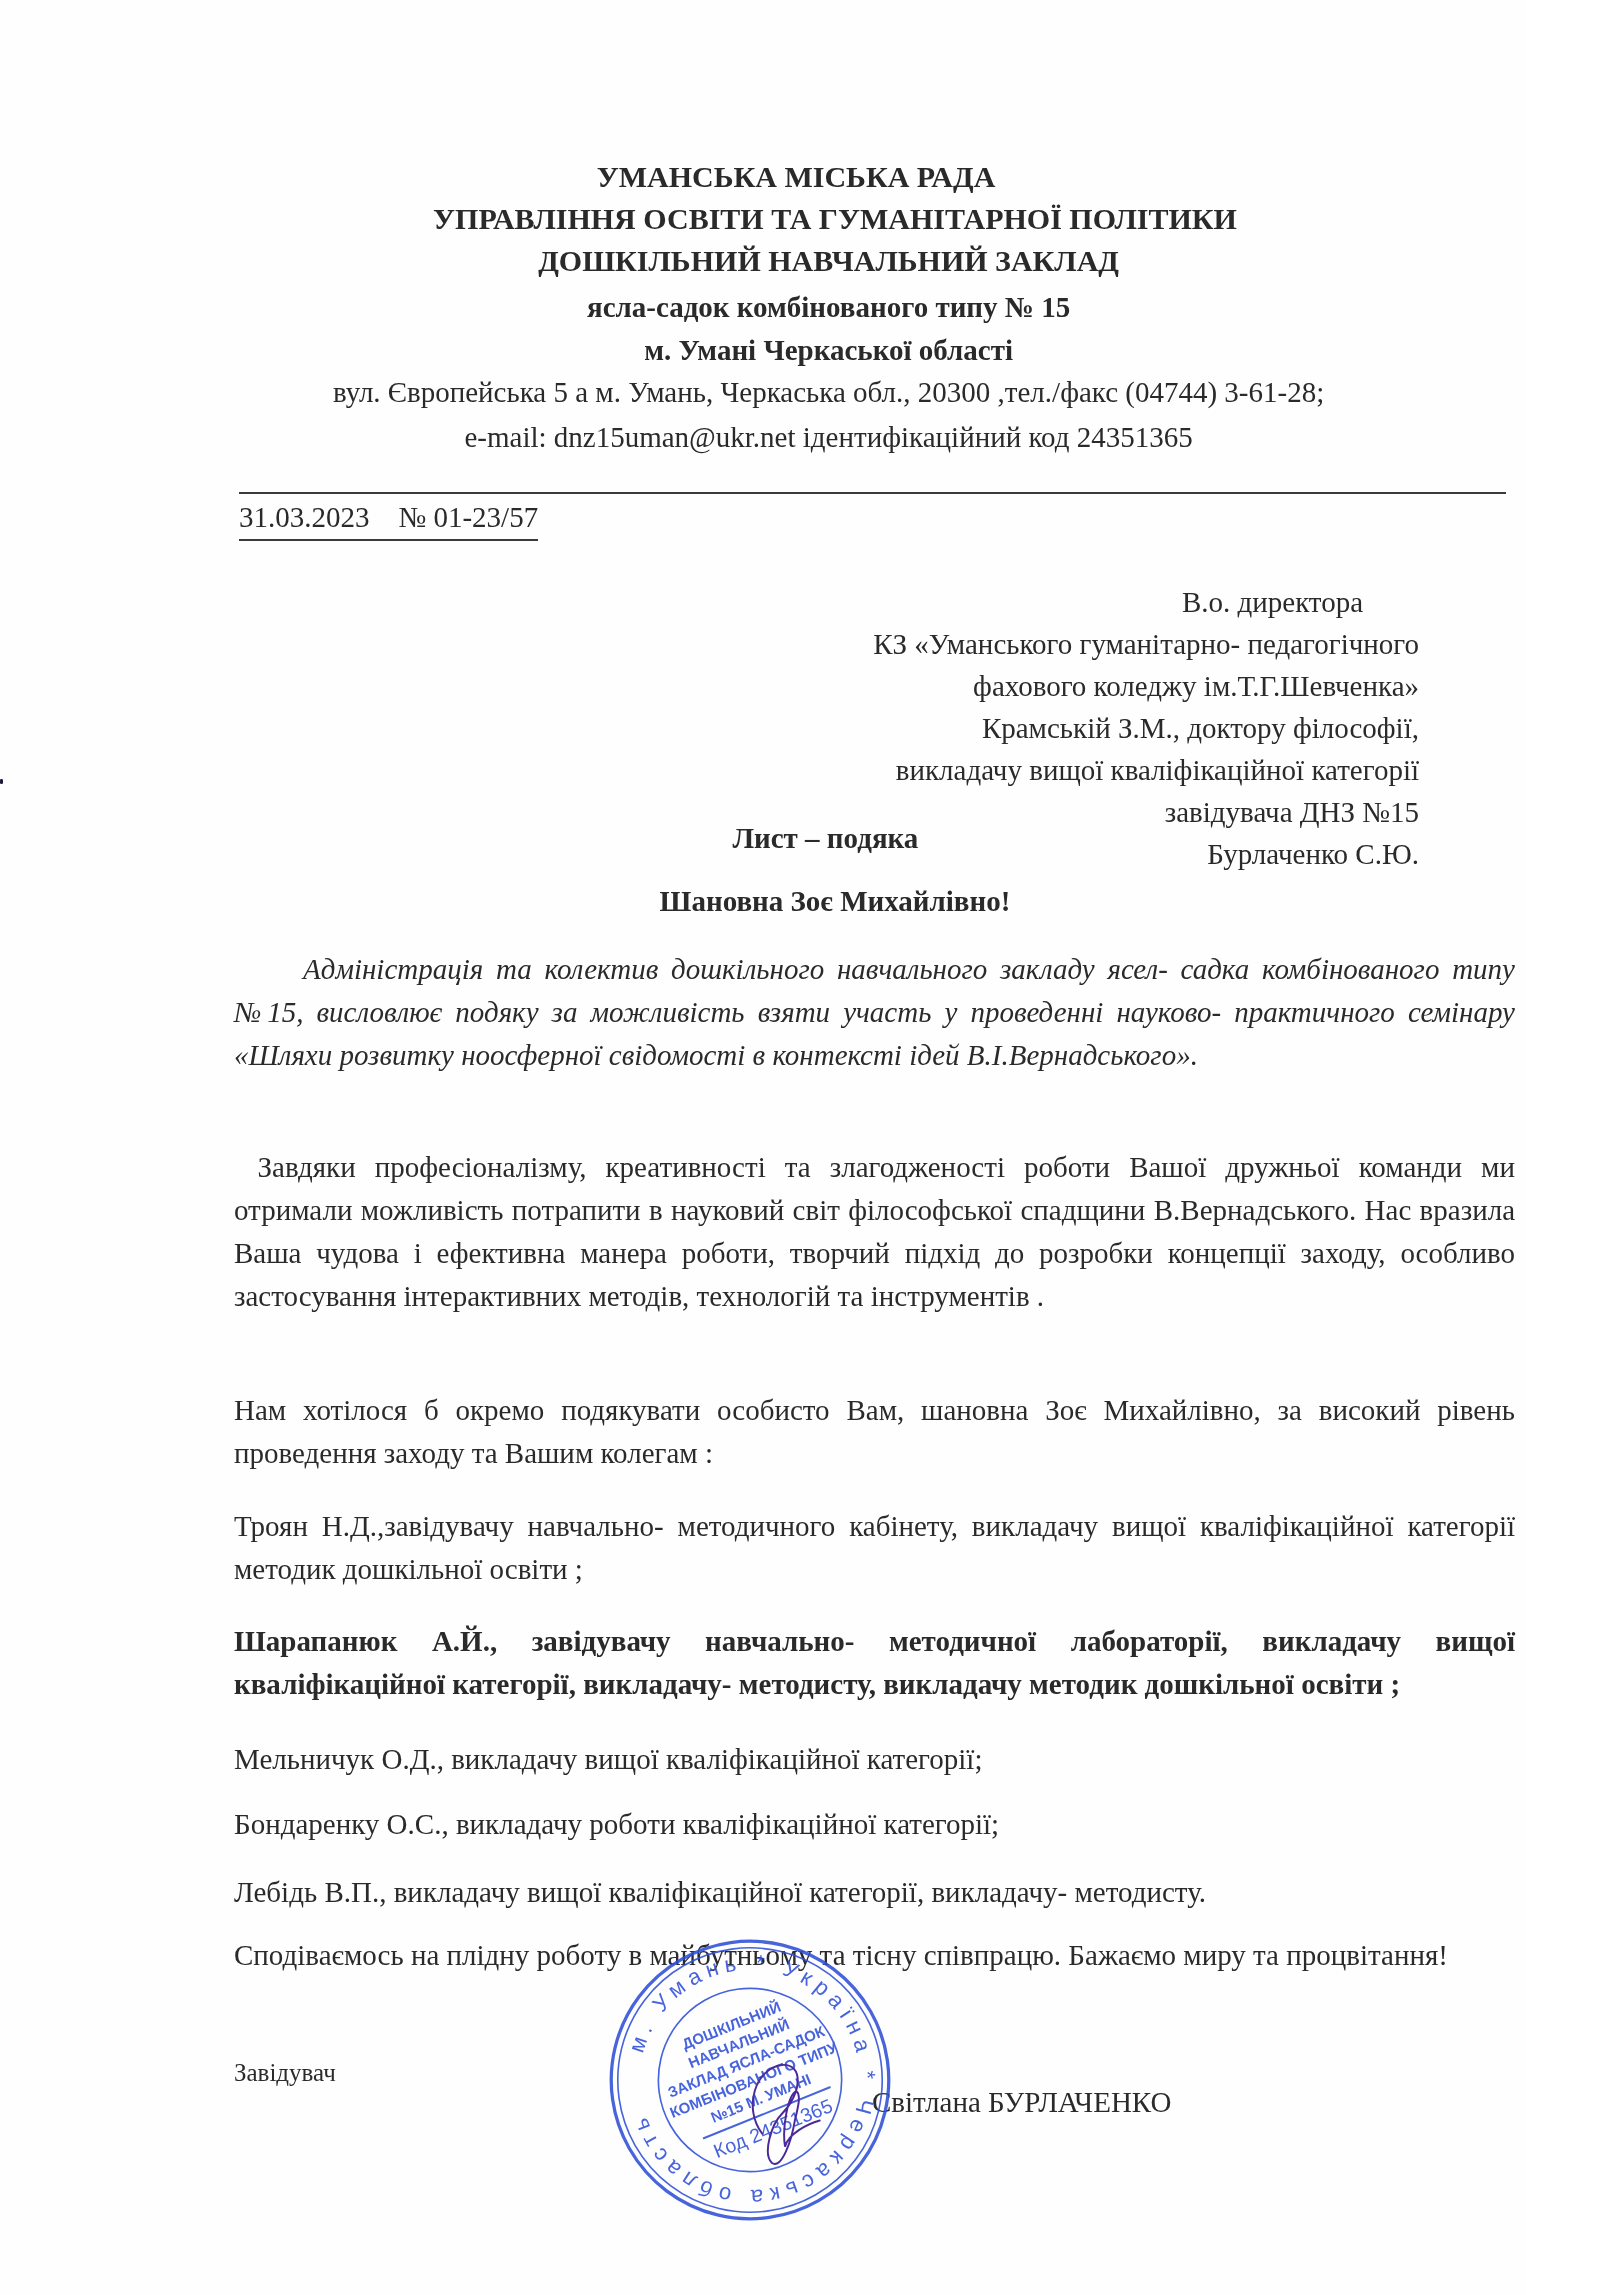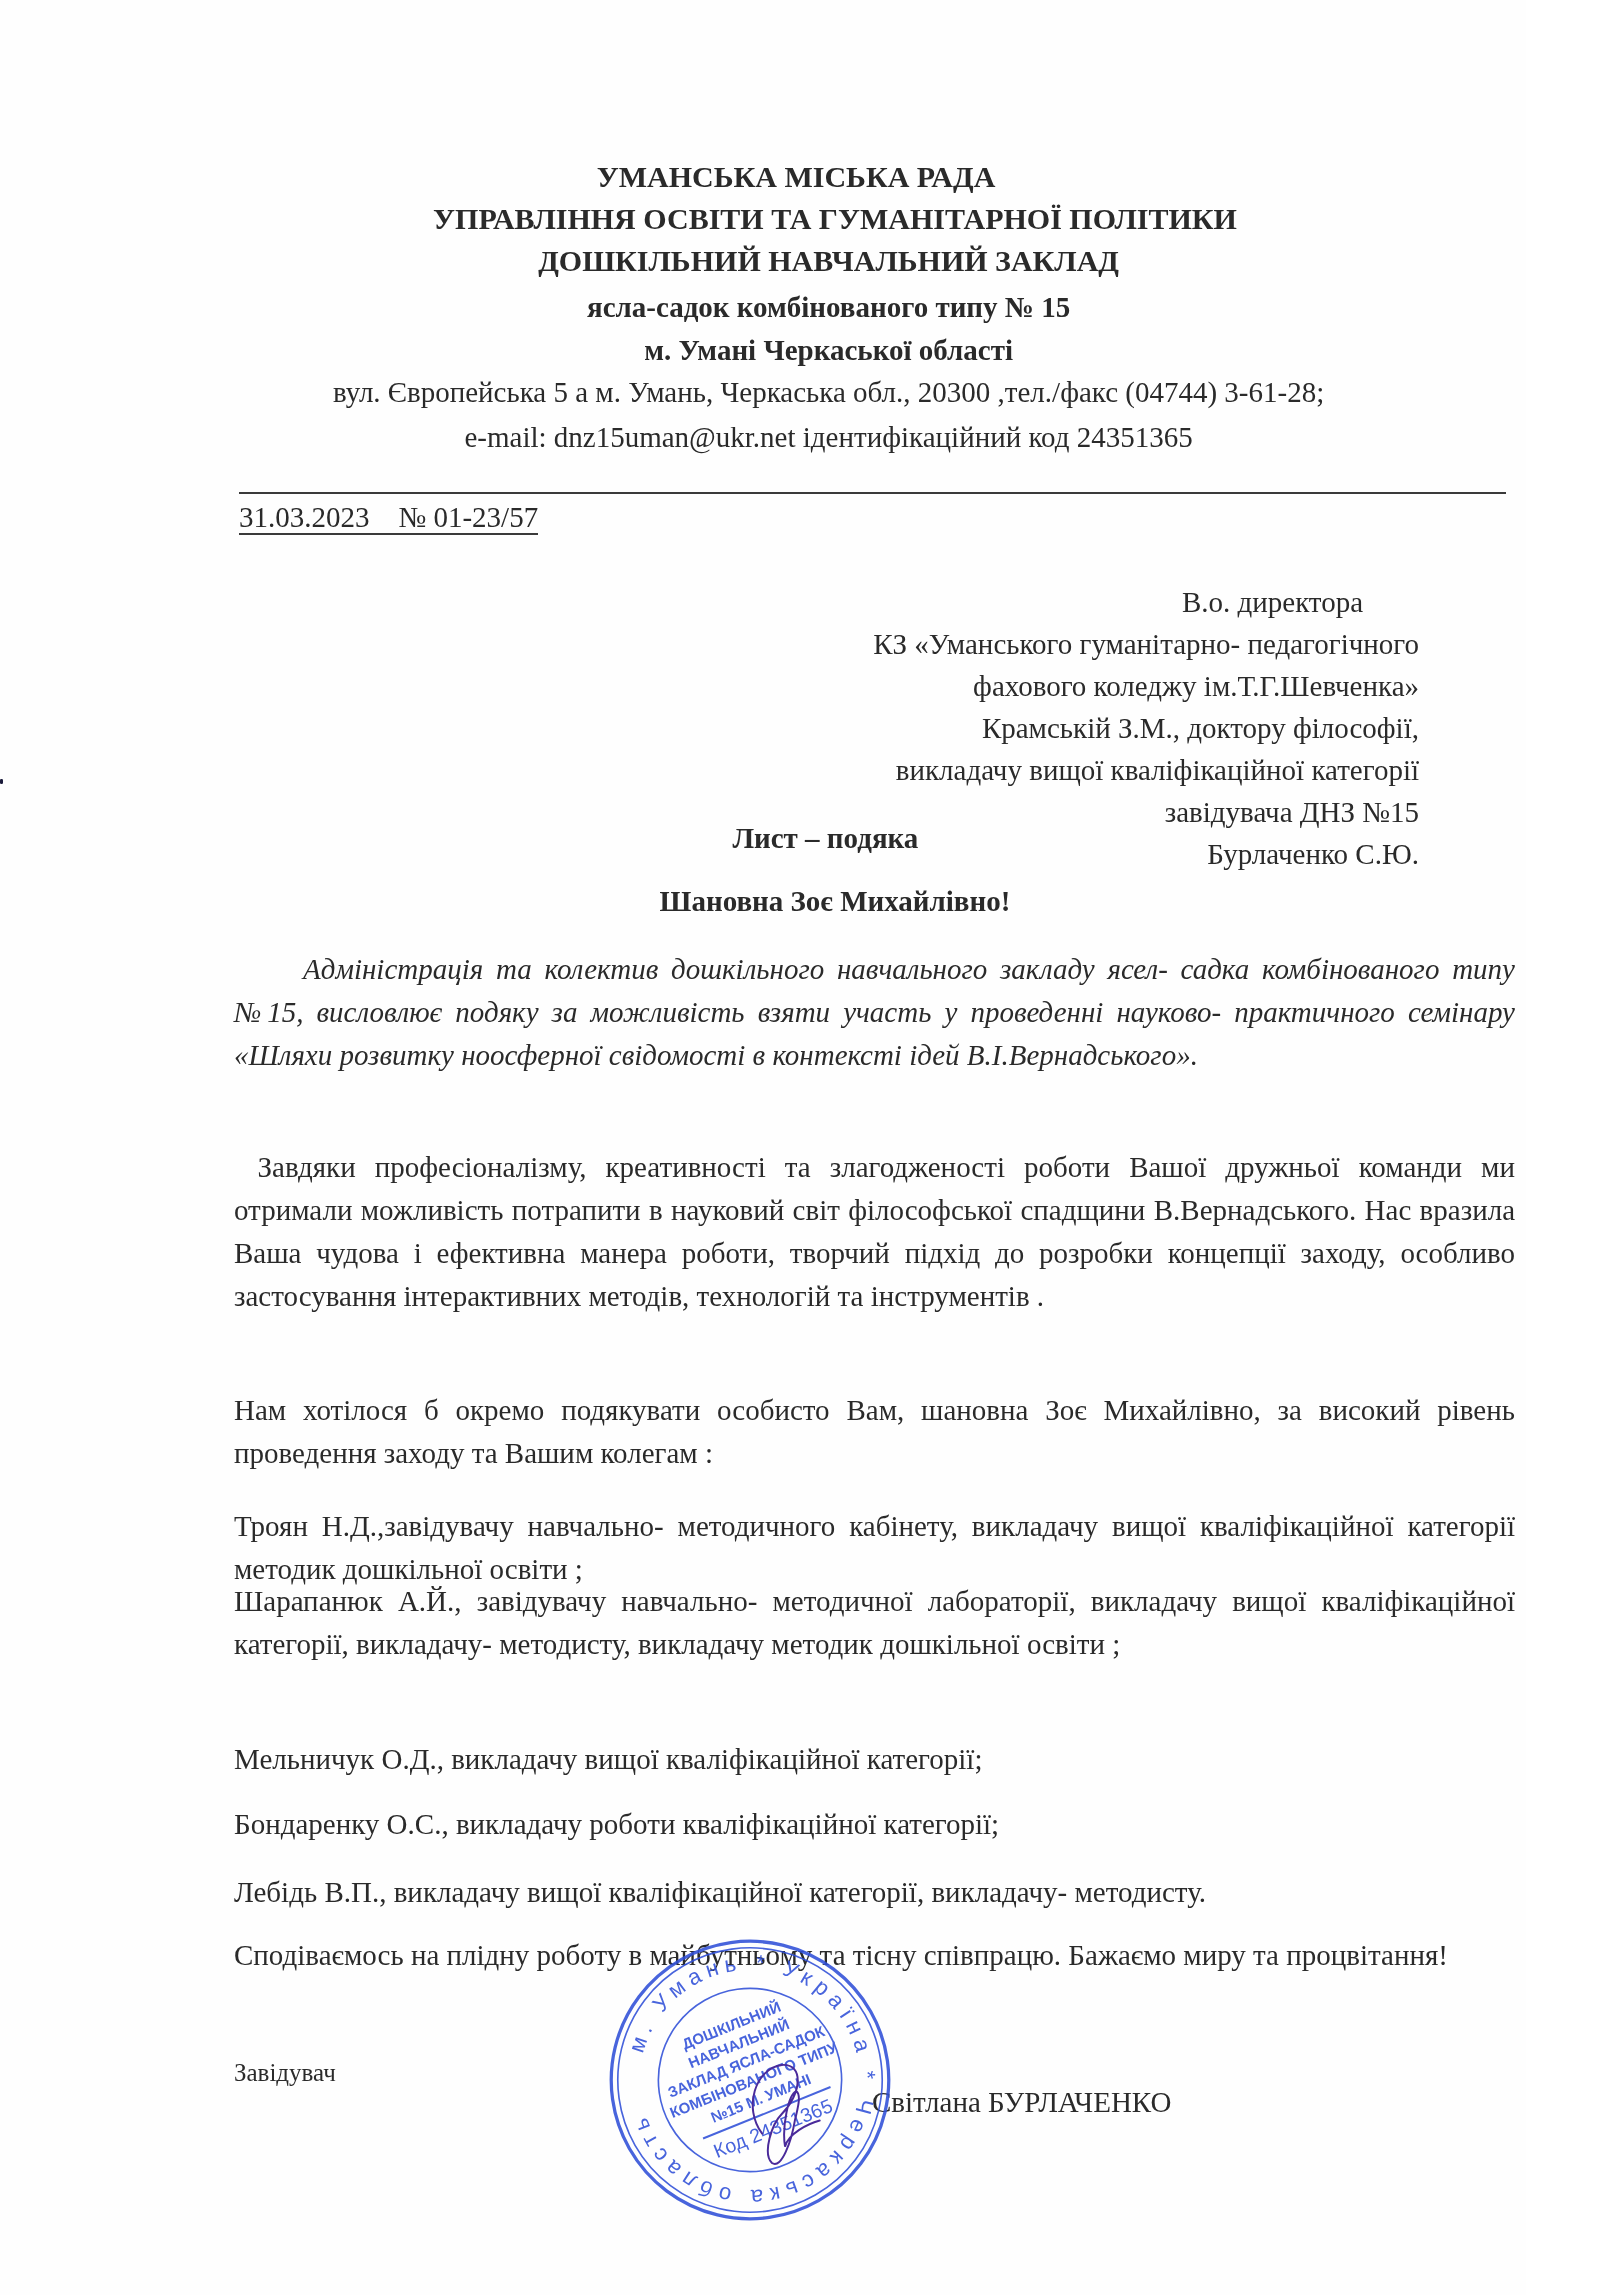--- a/index.html
+++ b/index.html
@@ -12,38 +12,38 @@
     .hdr.l2 { top: 204px; left: 26px; }
     .hdr.l3 { top: 246px; left: 19.6px; }
     .hdr.l4 { top: 293px; left: 19.6px; font-size: 29px; }
     .hdr.l5 { top: 336px; left: 19.6px; font-size: 29px; }
     .hdr.addr { top: 378px; left: 19.6px; font-weight: normal; font-size: 29px; }
     .hdr.mail { top: 423px; left: 19.6px; font-weight: normal; font-size: 29px; }
 
     .rule { position: absolute; left: 239px; top: 492px; width: 1267px; height: 2px; background: #3a3a3a; }
 
     .regline { position: absolute; left: 239px; top: 503px; font-size: 29px; line-height: 1; white-space: nowrap;
-               border-bottom: 2px solid #3a3a3a; padding-bottom: 1px; }
+               border-bottom: 2px solid #3a3a3a; padding-bottom: 7px; }
     .regline span + span { margin-left: 29px; }
 
     .addressee { position: absolute; right: 107px; top: 581px; text-align: right; font-size: 29px; line-height: 42px; white-space: nowrap; }
     .addressee .first { padding-right: 56px; }
 
     .title { position: absolute; left: 0; width: 1618px; text-align: center; font-weight: bold; font-size: 29px; white-space: nowrap; line-height: 1; }
     .title.t1 { top: 824px; left: 16.4px; }
     .title.t2 { top: 887px; left: 26px; }
 
     .para { position: absolute; left: 234px; width: 1281px; font-size: 29px; line-height: 43px; text-align: justify; text-align-last: left; }
     .para.indent { text-indent: 69px; }
     .para.indent-small { text-indent: 23.6px; }
     .p1 { top: 948px; font-style: italic; }
     .p2 { top: 1146px; }
     .p3 { top: 1389px; }
     .p4 { top: 1505px; }
-    .p5 { top: 1580px; }
+    .p5 { top: 1620px; font-weight: bold; }
     .p6 { top: 1738px; }
     .p7 { top: 1803px; }
     .p8 { top: 1871px; }
     .p9 { top: 1934px; }
 
     .sign-role { position: absolute; left: 234px; top: 2060px; font-size: 25px; line-height: 1; }
     .sign-name { position: absolute; left: 872px; top: 2060px; font-size: 29px; line-height: 1; white-space: nowrap; margin-top: 28px; }
 
     .stamp { position: absolute; left: 606px; top: 1936px; width: 288px; height: 288px; }
     .stamp svg { width: 100%; height: 100%; overflow: visible; }

